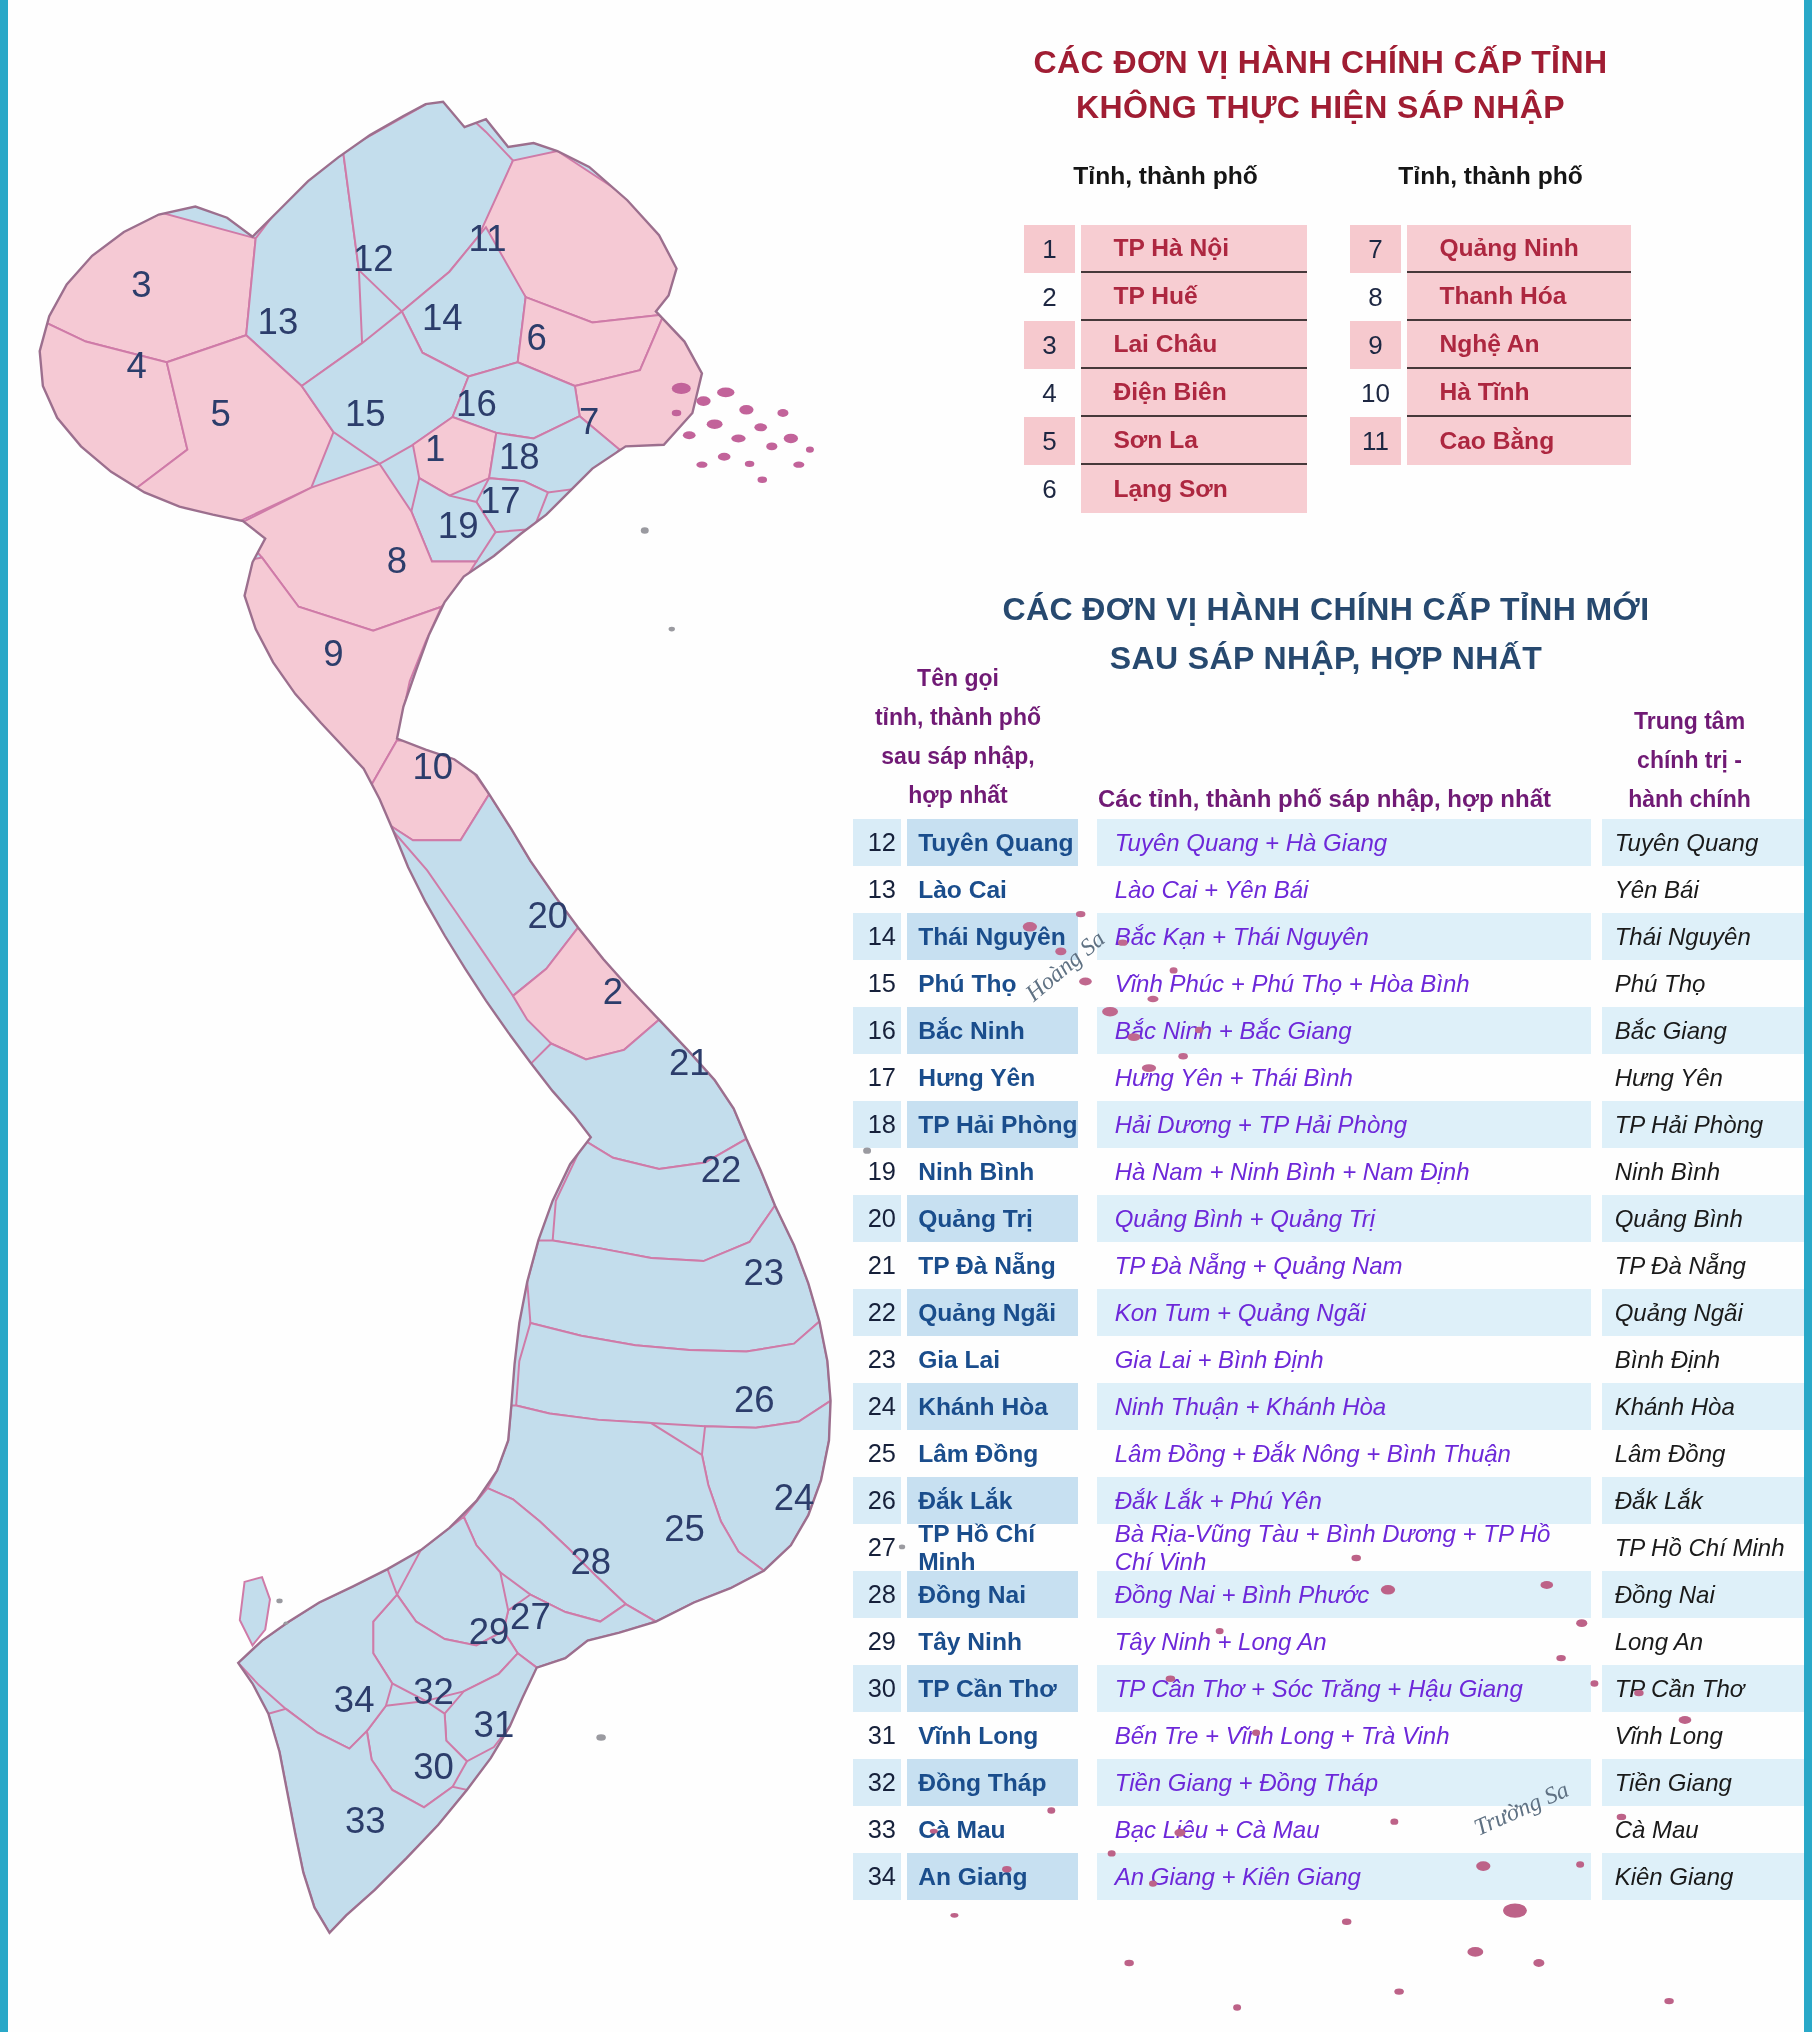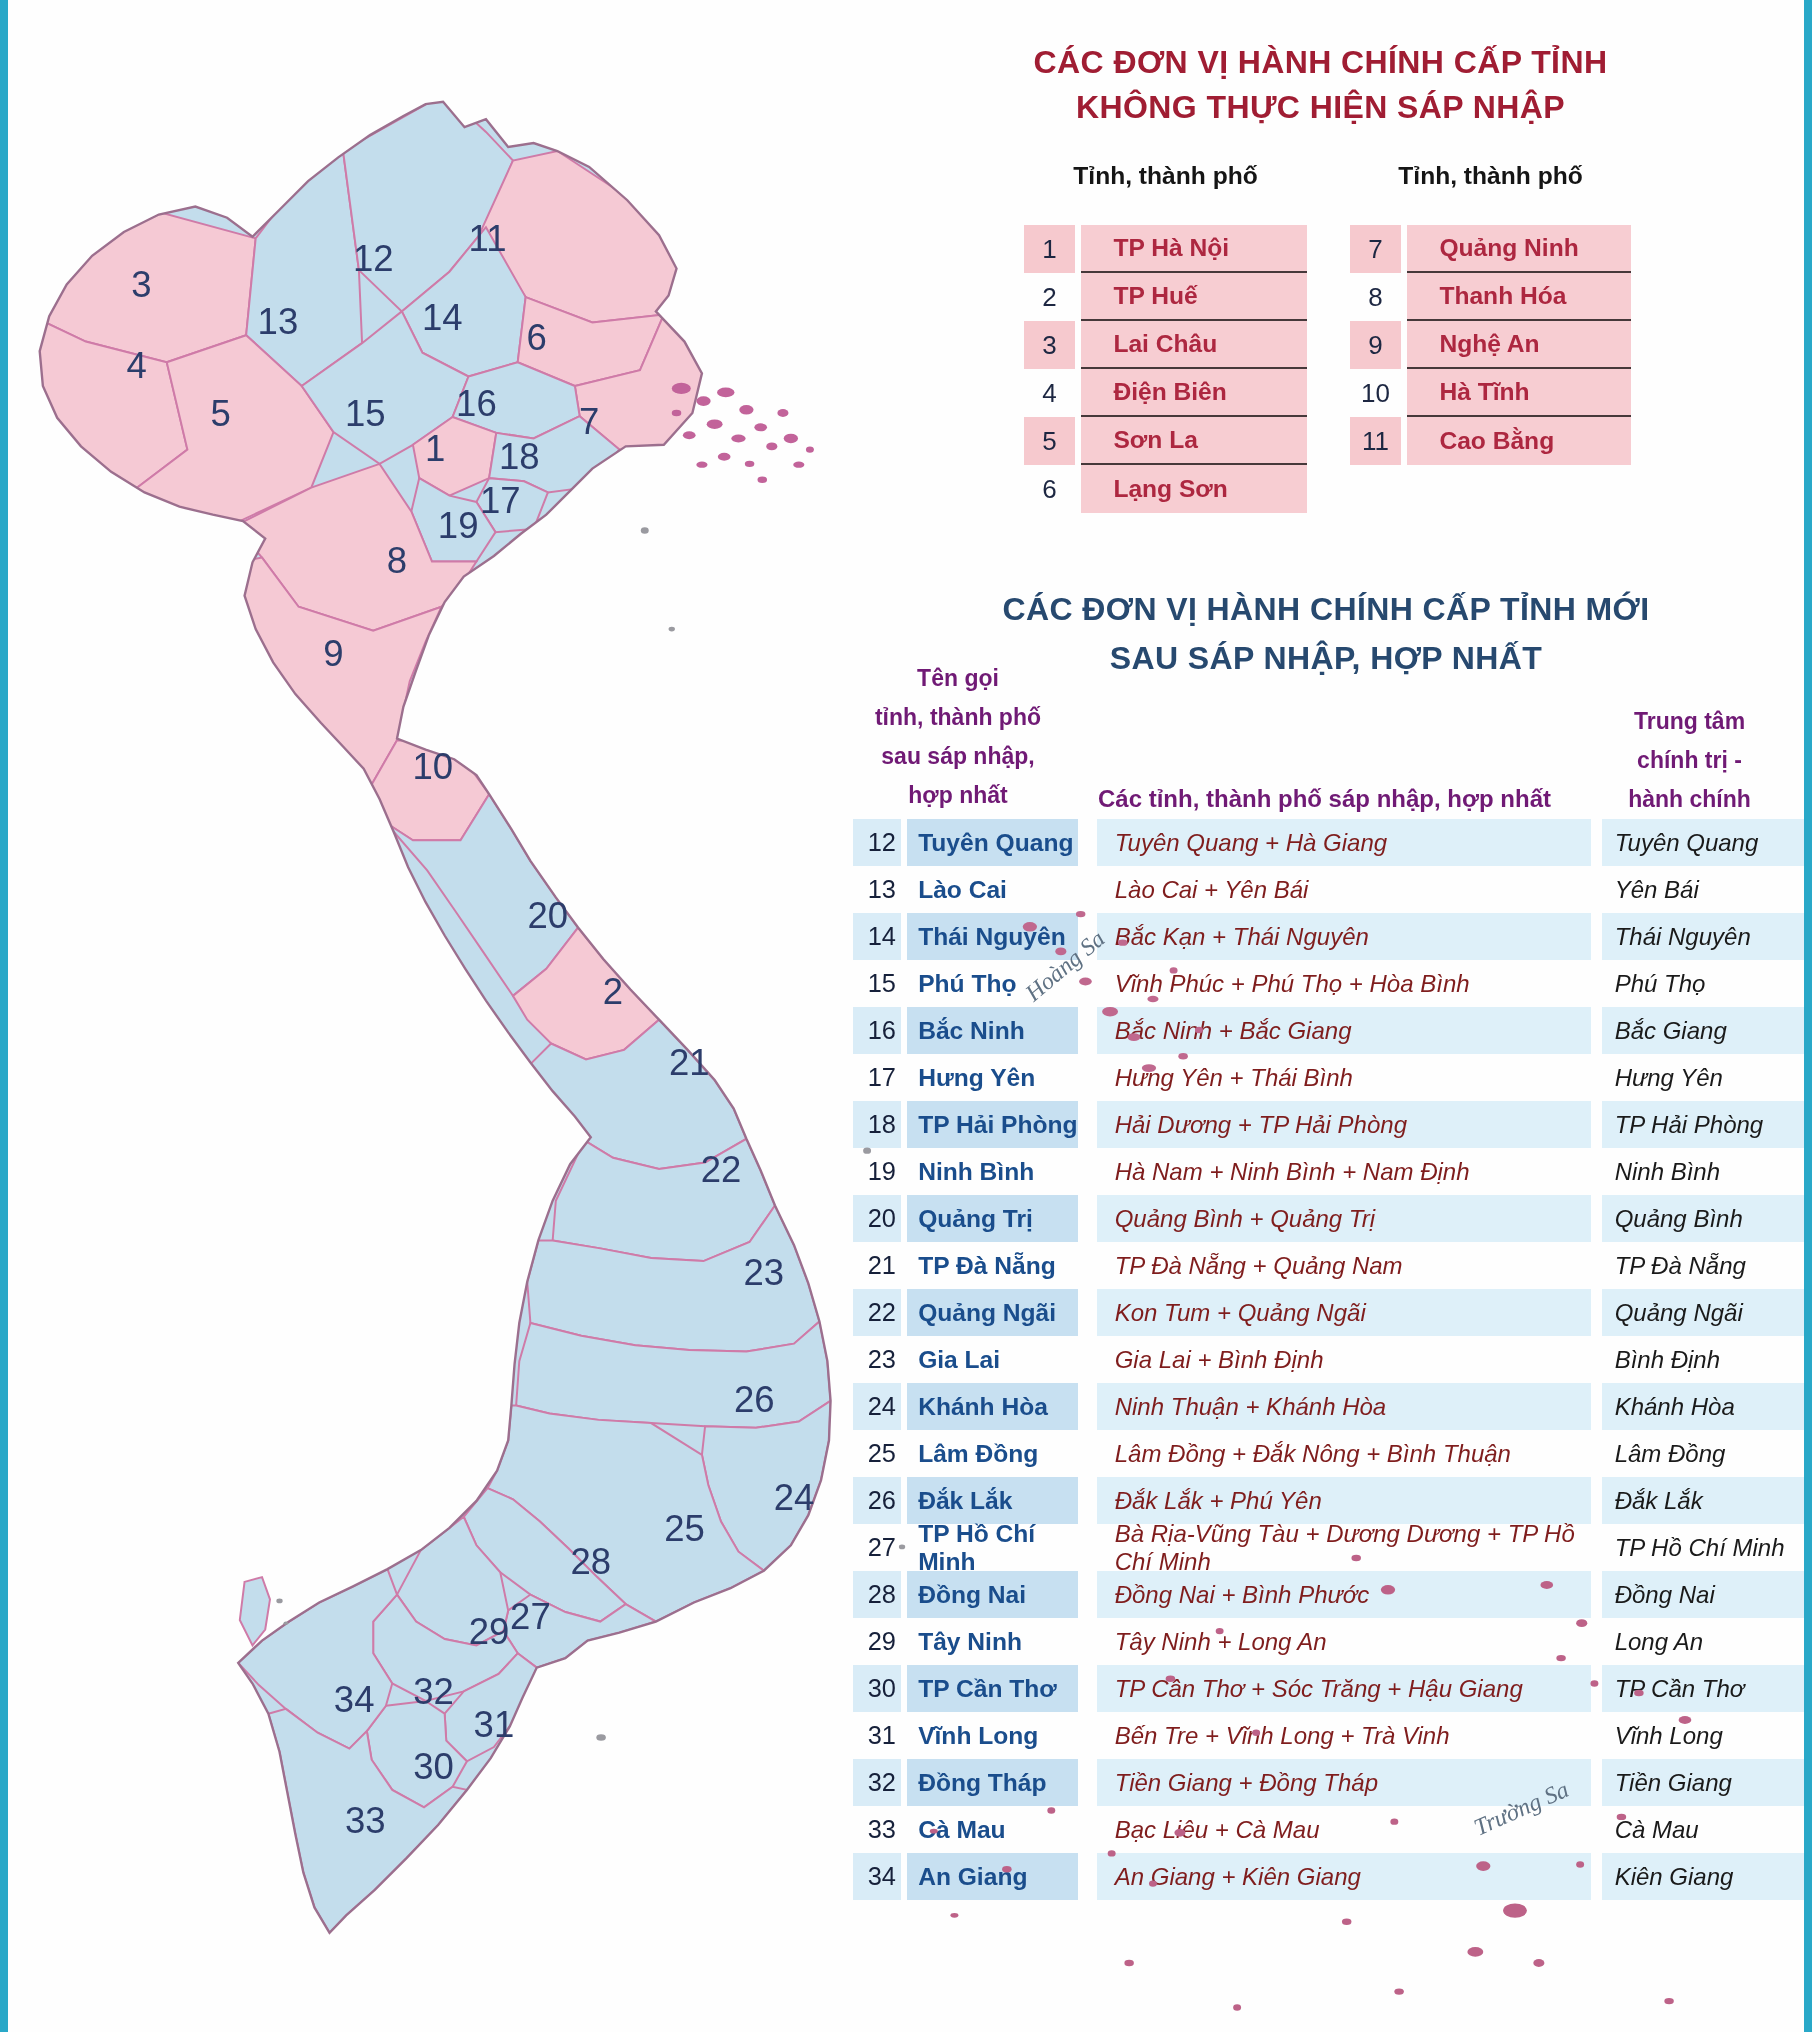--- a/index.html
+++ b/index.html
@@ -41,21 +41,21 @@
   .t2-h.h1{left:839px;top:659px;width:238px;font-size:23px;line-height:39px;}
   .t2-h.h2{left:1072px;top:783px;width:505px;font-size:24px;line-height:32px;}
   .t2-h.h3{left:1583px;top:702px;width:213px;font-size:23px;line-height:39px;}
   #t2-rows{position:absolute;left:853px;top:819px;width:951px;z-index:2;}
   .t2-row{display:flex;height:47px;}
   .c-num{width:44px;display:flex;align-items:center;justify-content:flex-end;padding-right:4.8px;
          font-size:25.4px;color:#16203a;}
   .c-name{width:164px;margin-left:6.4px;display:flex;align-items:center;padding-left:11px;
           font-size:24.6px;font-weight:bold;color:#1a4d8c;}
   .c-merged{width:488px;margin-left:19px;display:flex;align-items:center;padding-left:17.5px;
-            font-size:24px;font-style:italic;color:#7f1d1d;}
+            font-size:24px;font-style:italic;color:#6d28d9;}
   .c-center{width:194px;margin-left:11px;display:flex;align-items:center;padding-left:12.7px;
             font-size:24px;font-style:italic;color:#1a1a1a;}
   .t2-row.shade .c-num{background:#d9ecf7;}
   .t2-row.shade .c-name{background:#c7e0f1;}
   .t2-row.shade .c-merged,.t2-row.shade .c-center{background:#def0f9;}
 </style>
 </head>
 <body>
 
 <div class="canvas">
@@ -377,21 +377,21 @@
       </div>
       <div class="t2-row shade">
         <div class="c-num">26</div>
         <div class="c-name">Đắk Lắk</div>
         <div class="c-merged">Đắk Lắk + Phú Yên</div>
         <div class="c-center">Đắk Lắk</div>
       </div>
       <div class="t2-row">
         <div class="c-num">27</div>
         <div class="c-name">TP Hồ Chí Minh</div>
-        <div class="c-merged">Bà Rịa-Vũng Tàu + Dương Dương + TP Hồ Chí Minh</div>
+        <div class="c-merged">Bà Rịa-Vũng Tàu + Bình Dương + TP Hồ Chí Vinh</div>
         <div class="c-center">TP Hồ Chí Minh</div>
       </div>
       <div class="t2-row shade">
         <div class="c-num">28</div>
         <div class="c-name">Đồng Nai</div>
         <div class="c-merged">Đồng Nai + Bình Phước</div>
         <div class="c-center">Đồng Nai</div>
       </div>
       <div class="t2-row">
         <div class="c-num">29</div>

